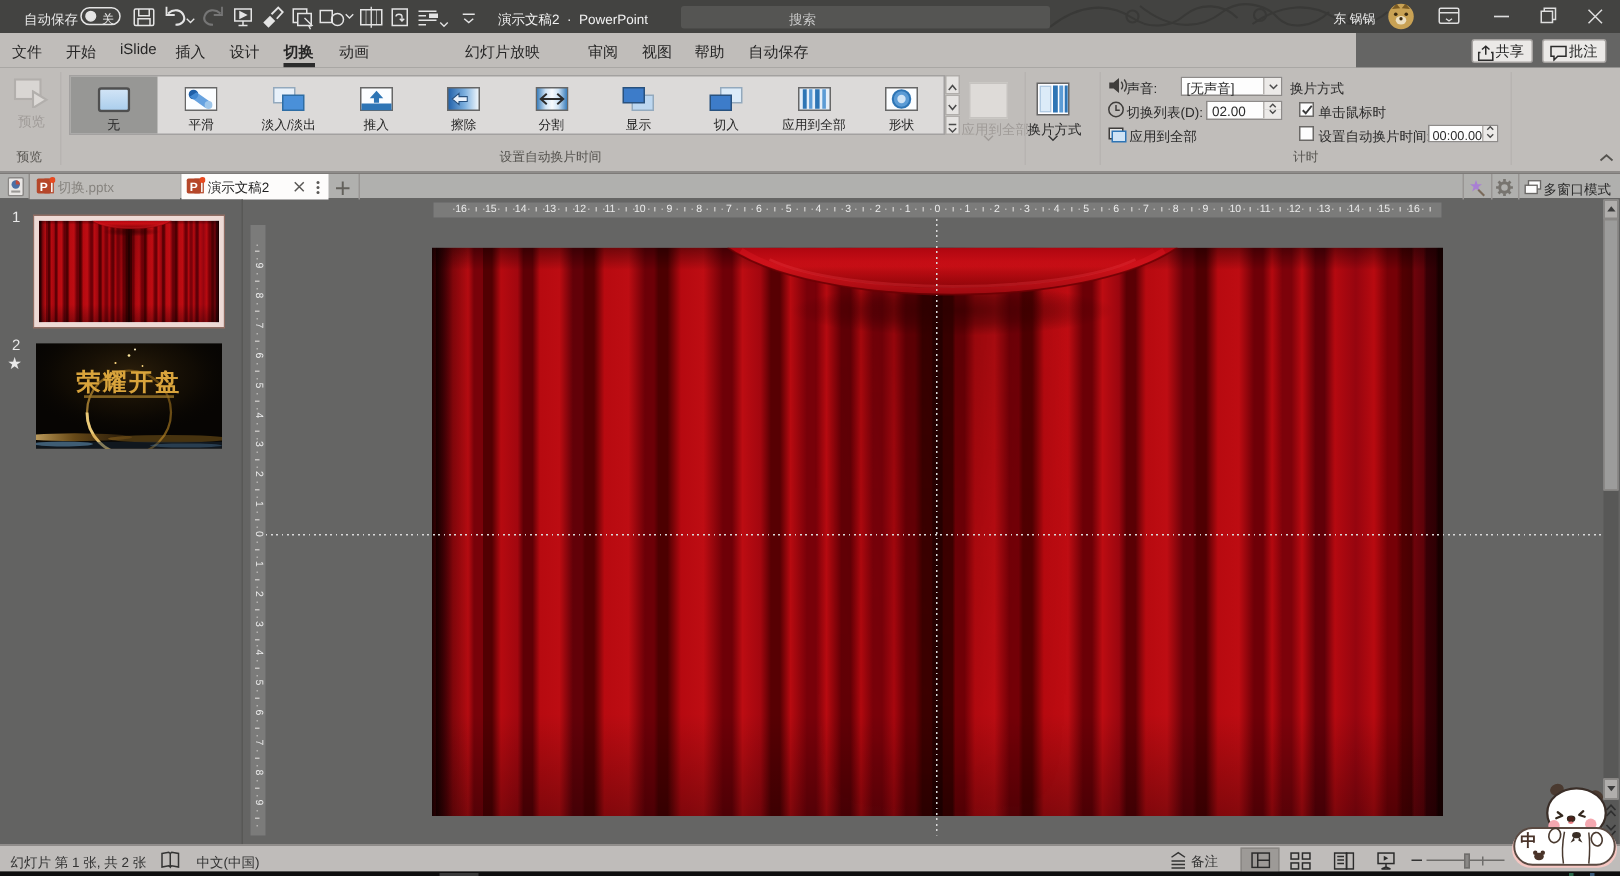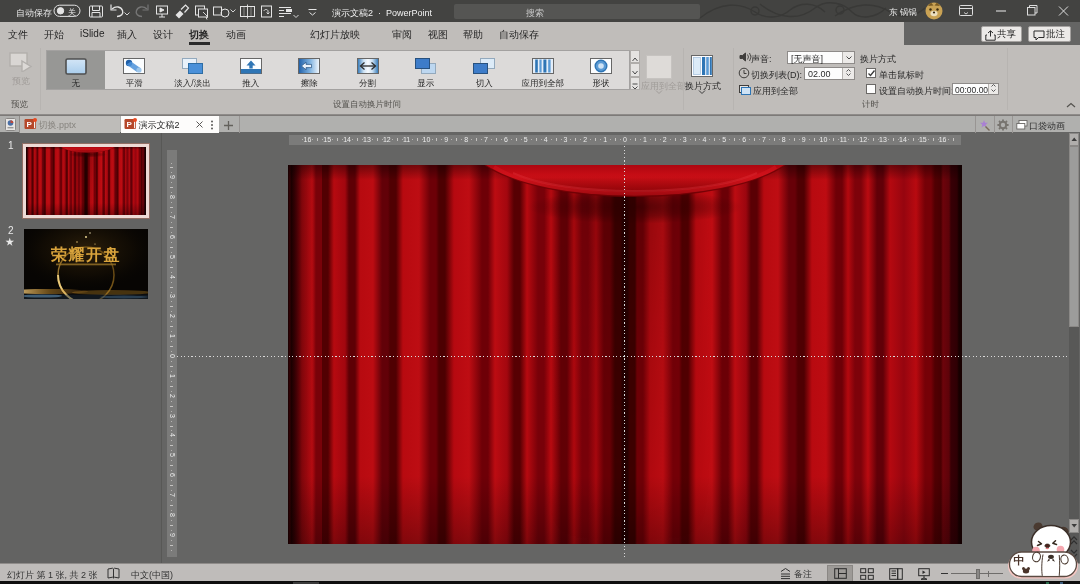--- a/index.html
+++ b/index.html
@@ -574,21 +574,21 @@
         <circle cx="6" cy="6" r="3.2" fill="none" stroke="#77746f" stroke-width="2"></circle>
         <g stroke="#77746f" stroke-width="1.8">
           <path d="M6,0.4 L6,2.2 M6,9.8 L6,11.6 M0.4,6 L2.2,6 M9.8,6 L11.6,6 M2,2 L3.3,3.3 M8.7,8.7 L10,10 M10,2 L8.7,3.3 M3.3,8.7 L2,10"></path>
         </g>
       </svg>
 <div class="abs" style="left:1012px; top:0; width:1px; height:17px; background:#989593;"></div>
 <svg class="abs" style="left:1015.5px; top:3.5px;" width="12" height="10" viewBox="0 0 12 10">
         <rect x="3" y="0.5" width="8" height="5.5" fill="#fdfdfd" stroke="#6a6866" stroke-width="0.9"></rect>
         <rect x="0.8" y="3.5" width="8" height="5.5" fill="#fdfdfd" stroke="#6a6866" stroke-width="0.9"></rect>
       </svg>
-<span class="abs" style="left:1029px; top:3.5px; color:#2b2b2b;">口袋动画</span>
+<span class="abs" style="left:1029px; top:3.5px; color:#2b2b2b;">多窗口模式</span>
 </div>
   <div id="thumbpanel" class="abs"></div>
   <span class="slnum abs" style="left:8px; top:140px;">1</span>
   <span class="slnum abs" style="left:8px; top:225px;">2</span>
   <span class="slnum abs" style="left:5px; top:236px; font-size:9.5px;">★</span>
   <div id="thumb1" class="abs">
       <svg width="120" height="68" viewBox="0 0 674 380" preserveAspectRatio="none">
         <use href="#curtainsym"></use>
       </svg>
     </div>

